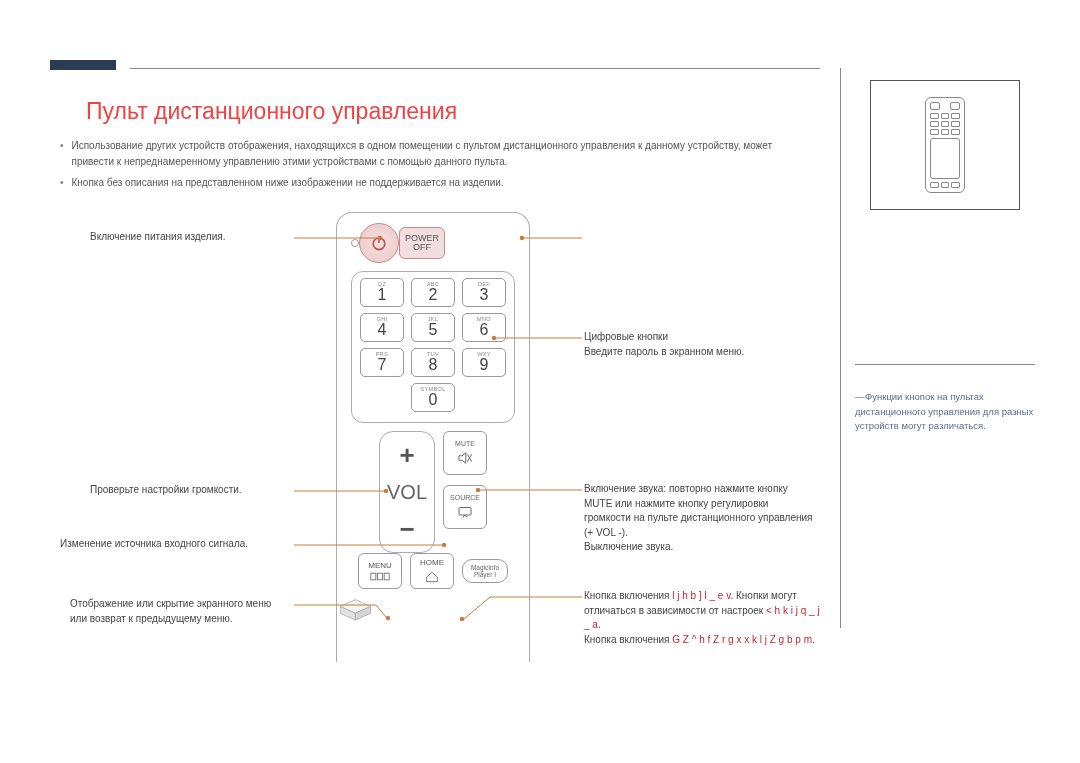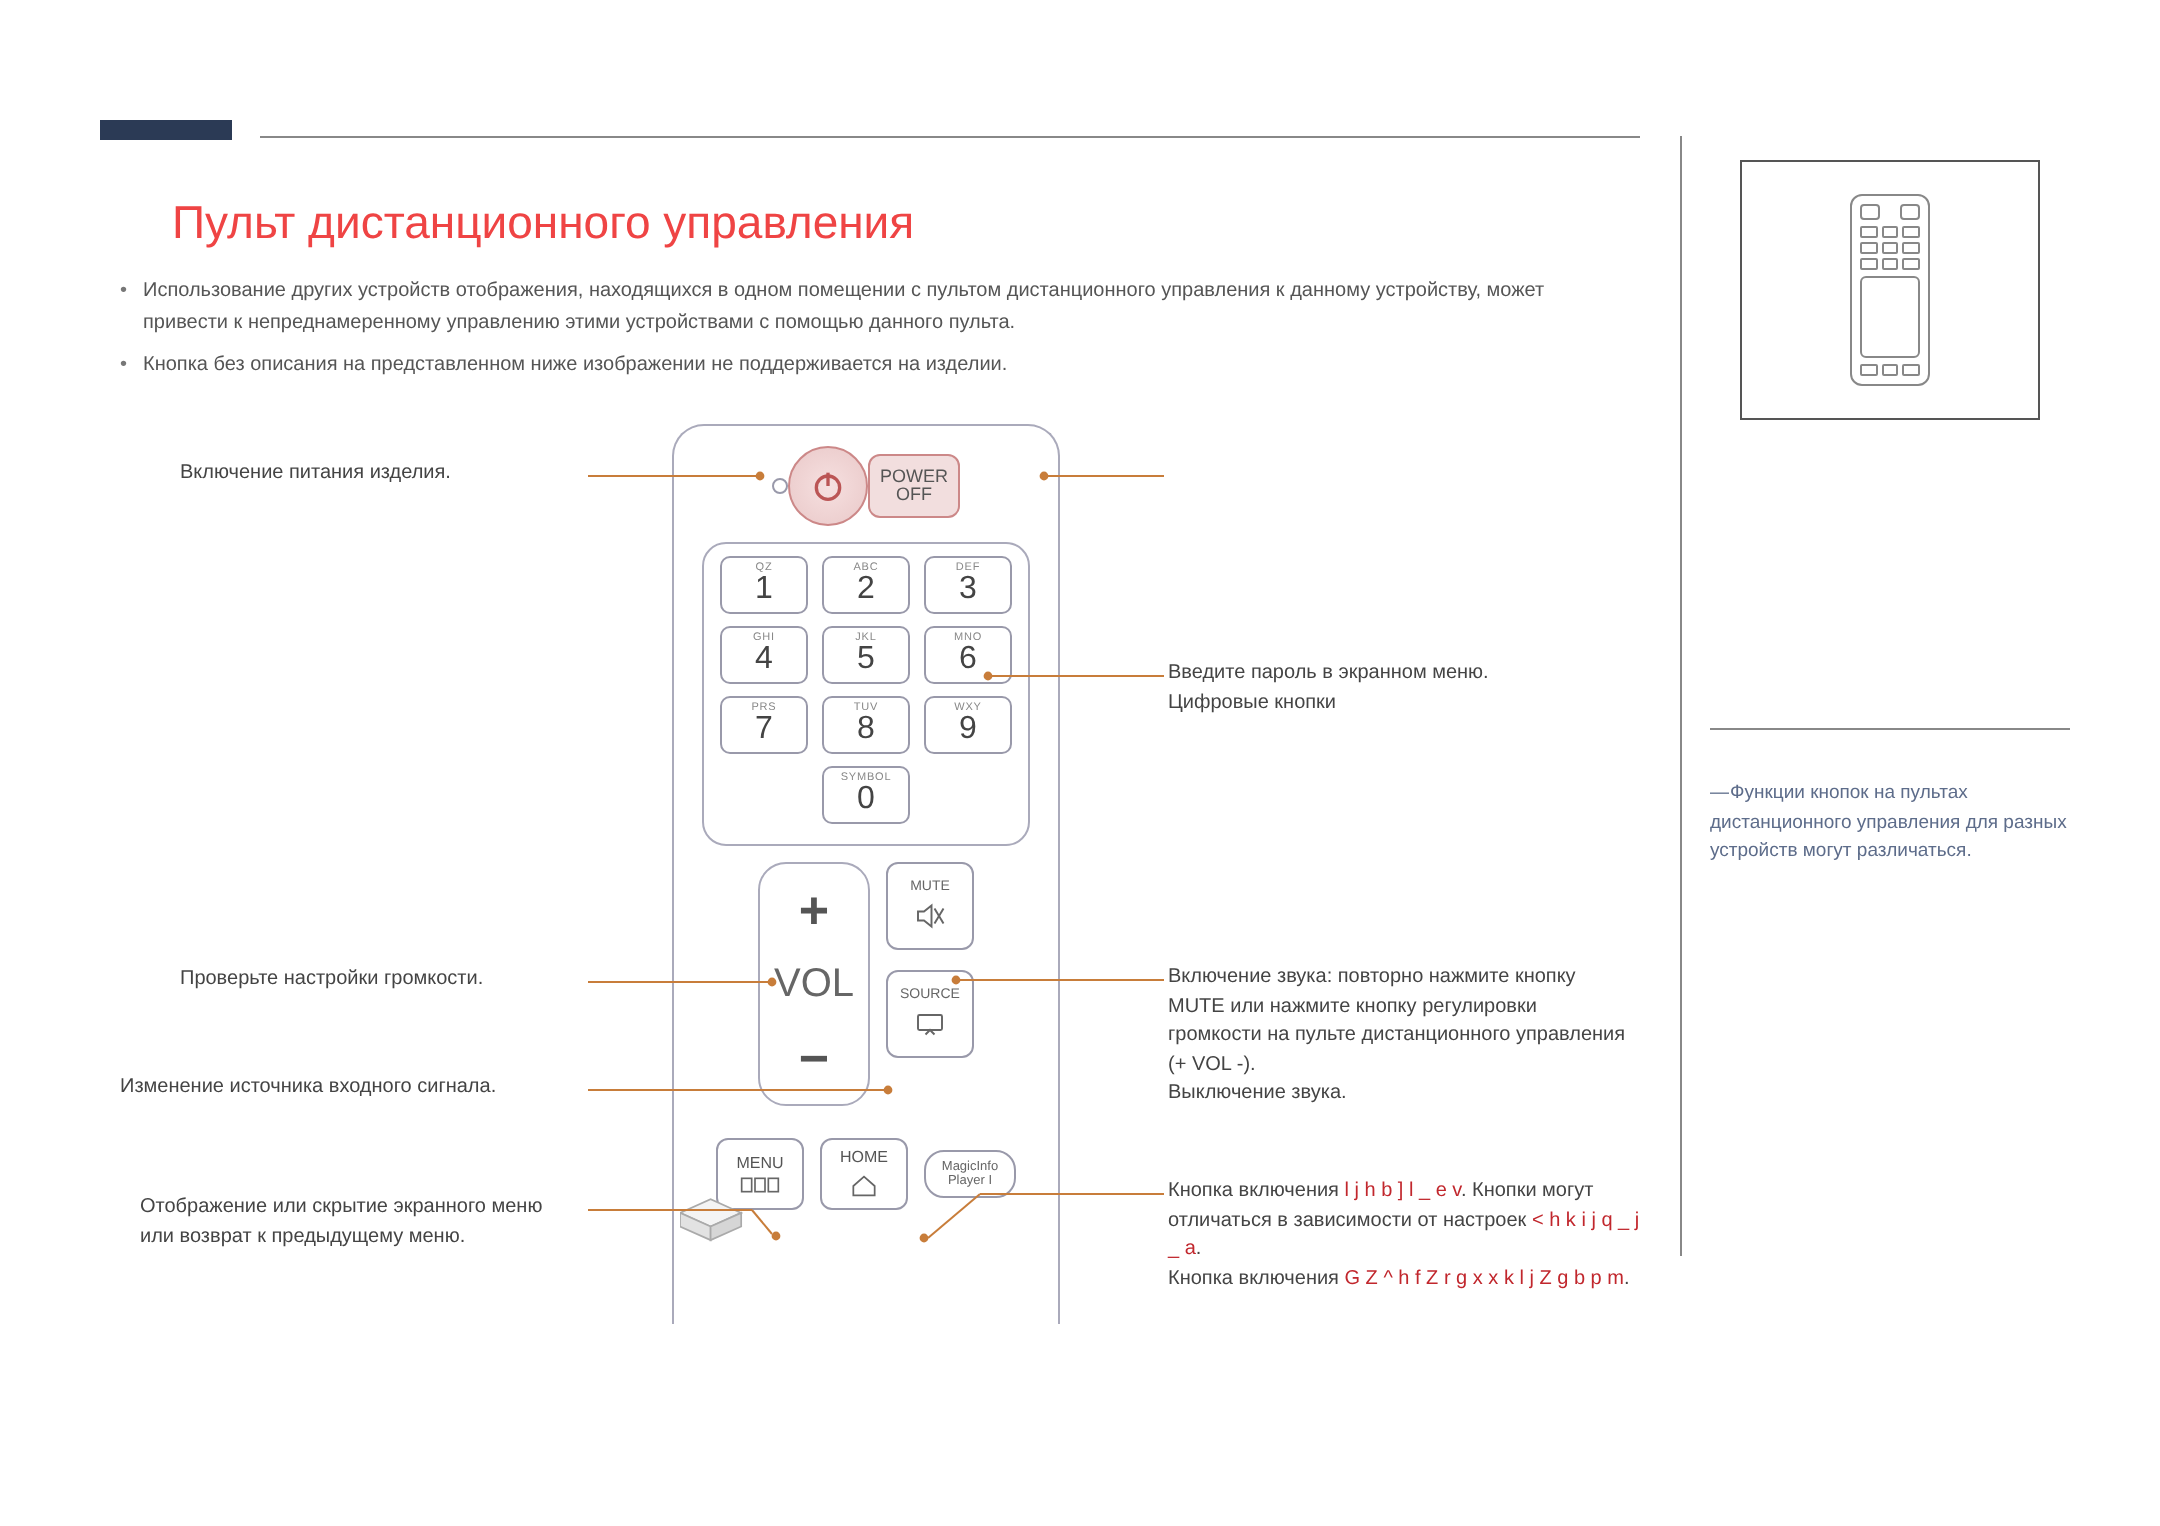--- a/index.html
+++ b/index.html
@@ -7,39 +7,39 @@
   .page { position: relative; width: 1080px; height: 763px; }
   .top-bar { position: absolute; top: 60px; left: 50px; width: 66px; height: 10px; background: #2b3a55; }
   .top-rule { position: absolute; top: 68px; left: 130px; width: 690px; border-top: 1px solid #888; }
   .side-rule { position: absolute; top: 68px; left: 840px; height: 560px; border-left: 1px solid #888; }
   .heading { position: absolute; top: 98px; left: 50px; font-size: 23px; font-weight: 400; color: #ef4444; margin-left: 36px; }
   .bullets { position: absolute; top: 138px; left: 60px; width: 730px; font-size: 10px; color: #555; line-height: 1.55; }
   .bullets .row { display: flex; gap: 8px; margin-bottom: 6px; }
   .bullets .dot { color: #777; }
   .remote-wrap { position: absolute; top: 212px; left: 336px; }
   .remote { width: 194px; height: 450px; border: 1.5px solid #aab; border-radius: 16px 16px 0 0; border-bottom: none; background: #fff; padding: 10px 14px 0 14px; position: relative; }
-  .row-flex { display: flex; justify-content: center; align-items: center; margin-bottom: 8px; }
+  .row-flex { display: flex; justify-content: flex-start; align-items: center; margin-bottom: 8px; }
   .remote .dot-ind { width: 8px; height: 8px; border: 1px solid #99a; border-radius: 50%; }
   .pwr-on { width: 40px; height: 40px; border: 1.5px solid #c88; border-radius: 50%; background: radial-gradient(#f6e0e0, #e9c8c8); display: flex; align-items: center; justify-content: center; }
   .pwr-on svg { width: 20px; height: 20px; }
   .pwr-off { width: 46px; height: 32px; border: 1.5px solid #c88; border-radius: 6px; background: #f2dede; display: flex; align-items: center; justify-content: center; font-size: 9px; text-align: center; line-height: 1; color: #555; }
   .numpad-box { width: 164px; border: 1px solid #aab; border-radius: 12px; margin: 4px auto 8px; padding: 6px 8px 10px; }
   .np-row { display: flex; justify-content: space-between; margin-bottom: 6px; }
   .np-row:last-child { justify-content: center; margin-bottom: 0; }
   .np-btn { width: 44px; border: 1px solid #99a; border-radius: 5px; text-align: center; padding: 2px 0 3px; background: #fff; }
   .np-sub { font-size: 5.5px; color: #888; letter-spacing: 0.4px; }
   .np-num { font-size: 16px; color: #444; line-height: 1; }
   .mid-block { display: flex; gap: 8px; justify-content: center; margin-top: 6px; }
   .vol-box { width: 56px; height: 122px; border: 1.5px solid #aab; border-radius: 14px; display: flex; flex-direction: column; align-items: center; justify-content: space-between; padding: 10px 0; margin-left: 22px; }
   .vol-box .plus, .vol-box .minus { font-size: 26px; font-weight: 700; color: #555; line-height: 1; user-select: none; }
   .vol-box .vol-label { font-size: 20px; color: #666; }
   .right-col { display: flex; flex-direction: column; gap: 10px; margin-right: 22px; }
   .sq-btn { width: 44px; height: 44px; border: 1px solid #99a; border-radius: 6px; background: #fff; display: flex; flex-direction: column; align-items: center; justify-content: center; font-size: 7px; color: #666; gap: 2px; }
   .sq-btn svg { width: 18px; height: 18px; }
-  .bottom-row { display: flex; gap: 8px; justify-content: center; margin-top: 16px; align-items: flex-start; }
+  .bottom-row { display: flex; gap: 8px; justify-content: center; align-items: flex-start; }
   .menu-btn, .home-btn { width: 44px; height: 36px; border: 1px solid #99a; border-radius: 6px; background: #fff; display: flex; flex-direction: column; align-items: center; justify-content: center; font-size: 8px; color: #555; gap: 2px; }
   .magic-btn { width: 46px; height: 24px; border: 1px solid #99a; border-radius: 10px; background: #fff; font-size: 6.5px; color: #666; display: flex; flex-direction: column; align-items: center; justify-content: center; line-height: 1.1; margin-top: 6px; }
   .iso-cube { position: absolute; left: 340px; top: 596px; }
   .iso-cube svg { width: 34px; height: 26px; }
 
   .callout { position: absolute; font-size: 10px; color: #444; line-height: 1.45; }
   .callout.left { }
   .callout .red { color: #c1272d; }
   svg.leader { position: absolute; overflow: visible; pointer-events: none; }
   svg.leader circle { fill: #c87d3a; }
@@ -225,22 +225,22 @@
       <line x1="82" y1="4" x2="92" y2="16"></line>
       <circle cx="94" cy="17" r="2.2"></circle>
     </svg>
 
   <svg class="leader" style="top:234px; left:520px;" width="62" height="8">
       <circle cx="2" cy="4" r="2.2"></circle>
       <line x1="4" y1="4" x2="62" y2="4"></line>
     </svg>
 
   <div class="callout" style="top:330px; left:584px; width:230px;">
+    <div>Цифровые кнопки</div>
     <div>Введите пароль в экранном меню.</div>
-    <div>Цифровые кнопки</div>
   </div>
   <svg class="leader" style="top:334px; left:492px;" width="90" height="8">
       <circle cx="2" cy="4" r="2.2"></circle>
       <line x1="4" y1="4" x2="90" y2="4"></line>
     </svg>
 
   <div class="callout" style="top:482px; left:584px; width:230px;">
     <div>Включение звука: повторно нажмите кнопку MUTE или нажмите кнопку регулировки громкости на пульте дистанционного управления (+ VOL -).</div>
     <div>Выключение звука.</div>
   </div>

